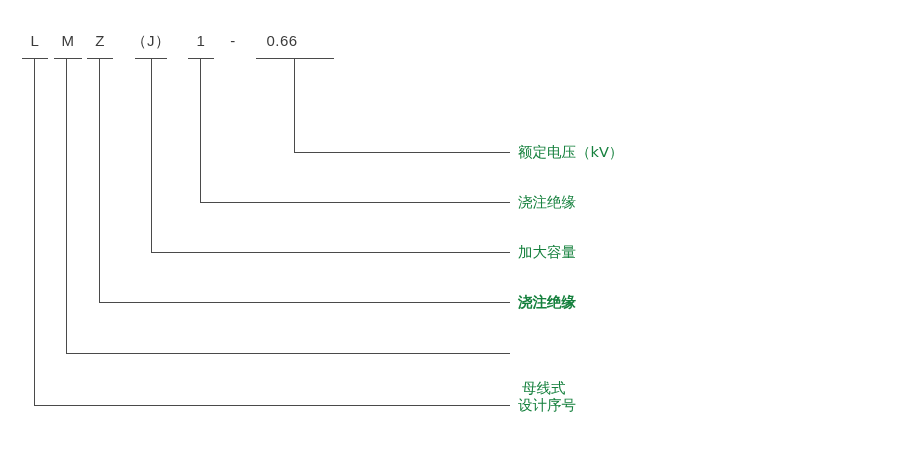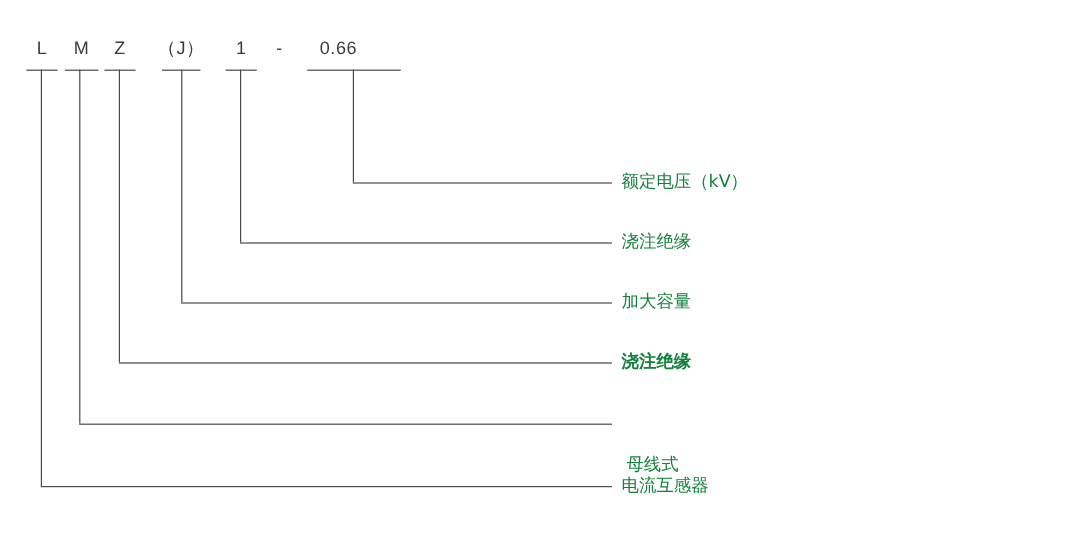--- a/index.html
+++ b/index.html
@@ -87,15 +87,15 @@
       <div class="lead-h" style="left: 66px; top: 353px; width: 444px;"></div>
       <div class="lead-v" style="left: 34px; top: 58px; height: 347px;"></div>
       <div class="lead-h" style="left: 34px; top: 405px; width: 476px;"></div>
     </div>
   <div id="labels">
       <div class="label-text" style="left: 518px; top: 143px;">额定电压（kV）</div>
       <div class="label-text" style="left: 518px; top: 193px;">浇注绝缘</div>
       <div class="label-text" style="left: 518px; top: 243px; font-family: Liberation Serif, serif;">加大容量</div>
       <div class="label-text" style="left: 518px; top: 293px; font-weight: bold;">浇注绝缘</div>
       <div class="label-text" style="left: 522px; top: 344px; margin-top: 35px;">母线式</div>
-      <div class="label-text" style="left: 518px; top: 396px;">电流互感器</div>
+      <div class="label-text" style="left: 518px; top: 396px;">设计序号</div>
     </div>
 </div>
 
 </body></html>

